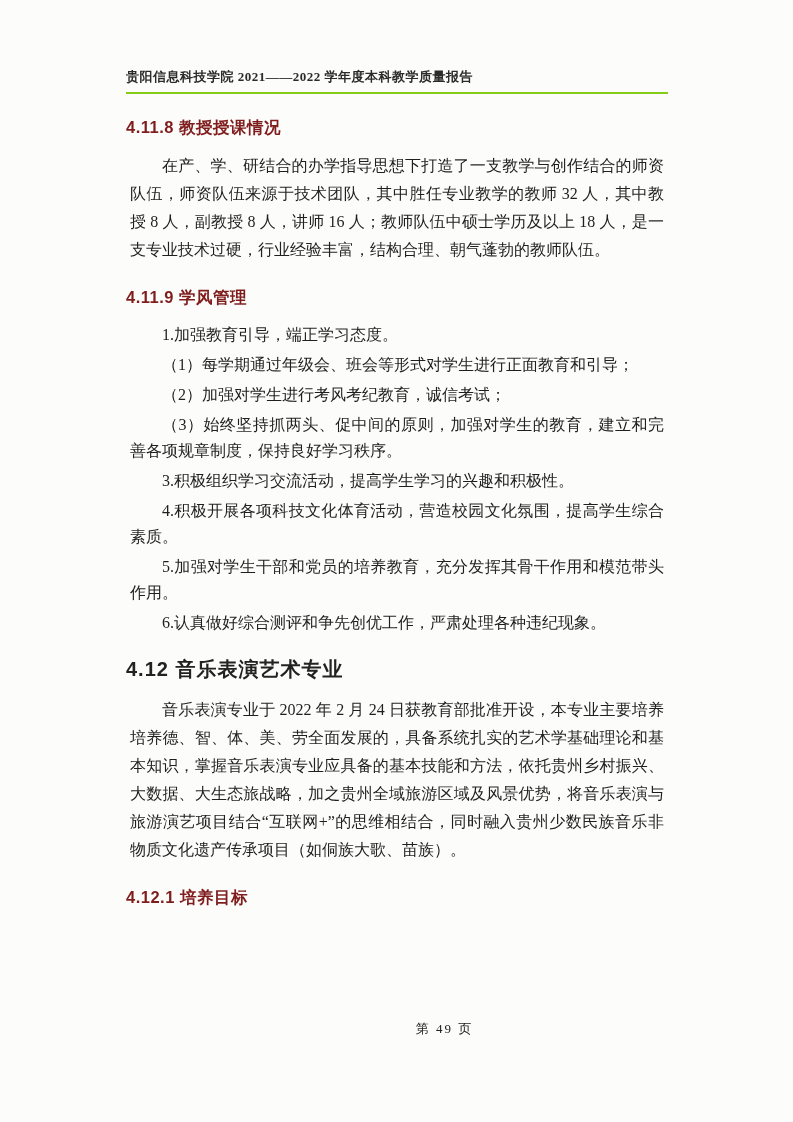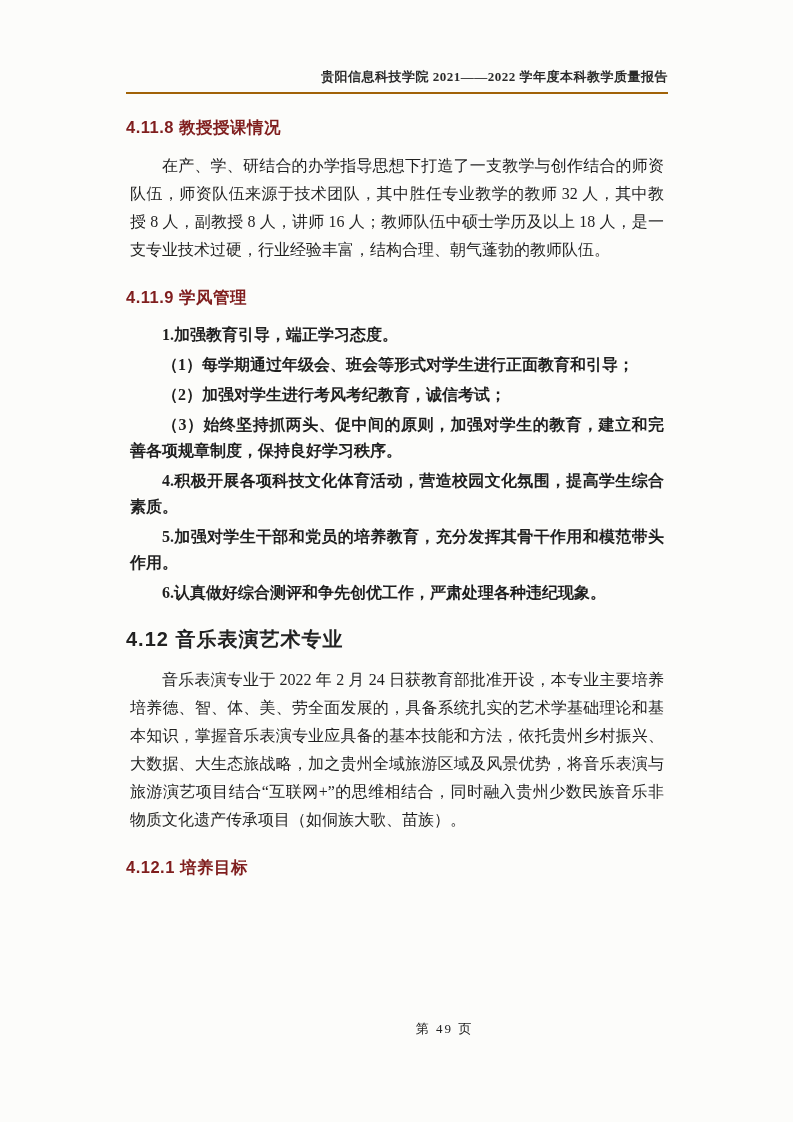--- a/index.html
+++ b/index.html
@@ -5,46 +5,46 @@
   html,body{margin:0;padding:0;background:#e8e8e8;}
   .doc{
     width:793px;height:1122px;box-sizing:border-box;
     background:#fcfcfa;
     padding:68px 125px 0 126px;
     position:relative;overflow:hidden;
     color:#1e1e1e;
     font-family:"Liberation Serif","DejaVu Serif",serif;
   }
   .page-header{
-    text-align:right;
+    text-align:left;
     font-size:13px;line-height:17px;font-weight:700;
     letter-spacing:0.5px;
     color:#2b2b2b;
     padding-bottom:7px;
-    border-bottom:2px solid #a16207;
+    border-bottom:2px solid #84cc16;
   }
   h2.sec{
     font-family:"Liberation Sans","DejaVu Sans",sans-serif;
     font-size:20px;line-height:26px;font-weight:700;
     letter-spacing:1px;color:#222;
     margin:20px 0 6px 0;
   }
   h3.sub{
     font-family:"Liberation Sans","DejaVu Sans",sans-serif;
     font-size:16.5px;line-height:22px;font-weight:700;
     letter-spacing:0.5px;color:#7f1d1d;
     margin:22px 0 6px 0;
   }
   p.body{
     font-size:16px;line-height:28px;
     text-align:justify;text-indent:2em;
     margin:4px;color:#1f1f1f;
   }
   p.first{margin-top:14px;}
-  p.tight{line-height:26px;font-weight:bold;}
+  p.tight{line-height:26px;}
   .page-footer{
     position:absolute;left:0;bottom:84px;width:100%;
     text-align:center;
     font-size:13px;color:#222;
     font-family:"Liberation Serif","DejaVu Serif",serif;
     letter-spacing:2px;
     padding-left:48px;
   }
 </style>
 </head>
@@ -57,20 +57,21 @@
   <h3 class="sub">4.11.8 教授授课情况</h3>
 
   <p class="body first">在产、学、研结合的办学指导思想下打造了一支教学与创作结合的师资队伍，师资队伍来源于技术团队，其中胜任专业教学的教师 32 人，其中教授 8 人，副教授 8 人，讲师 16 人；教师队伍中硕士学历及以上 18 人，是一支专业技术过硬，行业经验丰富，结构合理、朝气蓬勃的教师队伍。</p>
 
   <h3 class="sub">4.11.9 学风管理</h3>
 
   <p class="body tight first">1.加强教育引导，端正学习态度。</p>
   <p class="body tight">（1）每学期通过年级会、班会等形式对学生进行正面教育和引导；</p>
   <p class="body tight">（2）加强对学生进行考风考纪教育，诚信考试；</p>
   <p class="body tight">（3）始终坚持抓两头、促中间的原则，加强对学生的教育，建立和完善各项规章制度，保持良好学习秩序。</p>
+  <p class="body tight">3.积极组织学习交流活动，提高学生学习的兴趣和积极性。</p>
   <p class="body tight">4.积极开展各项科技文化体育活动，营造校园文化氛围，提高学生综合素质。</p>
   <p class="body tight">5.加强对学生干部和党员的培养教育，充分发挥其骨干作用和模范带头作用。</p>
   <p class="body tight">6.认真做好综合测评和争先创优工作，严肃处理各种违纪现象。</p>
 
   <h2 class="sec">4.12 音乐表演艺术专业</h2>
 
   <p class="body first">音乐表演专业于 2022 年 2 月 24 日获教育部批准开设，本专业主要培养培养德、智、体、美、劳全面发展的，具备系统扎实的艺术学基础理论和基本知识，掌握音乐表演专业应具备的基本技能和方法，依托贵州乡村振兴、大数据、大生态旅战略，加之贵州全域旅游区域及风景优势，将音乐表演与旅游演艺项目结合“互联网+”的思维相结合，同时融入贵州少数民族音乐非物质文化遗产传承项目（如侗族大歌、苗族）。</p>
 
   <h3 class="sub">4.12.1 培养目标</h3>
 

